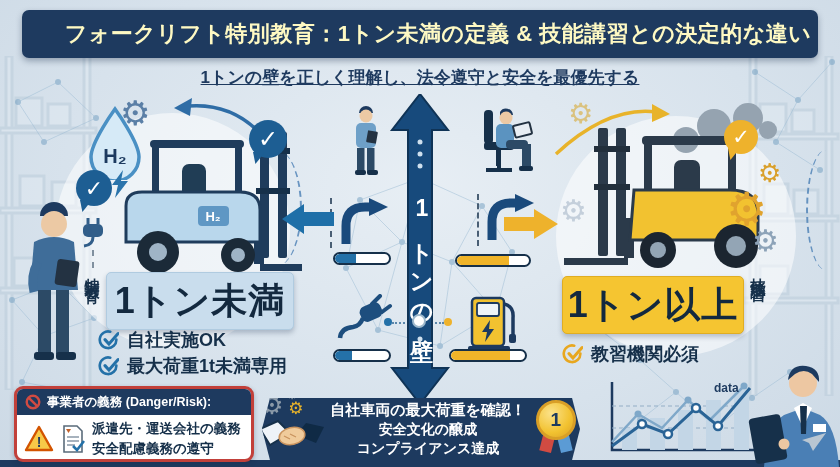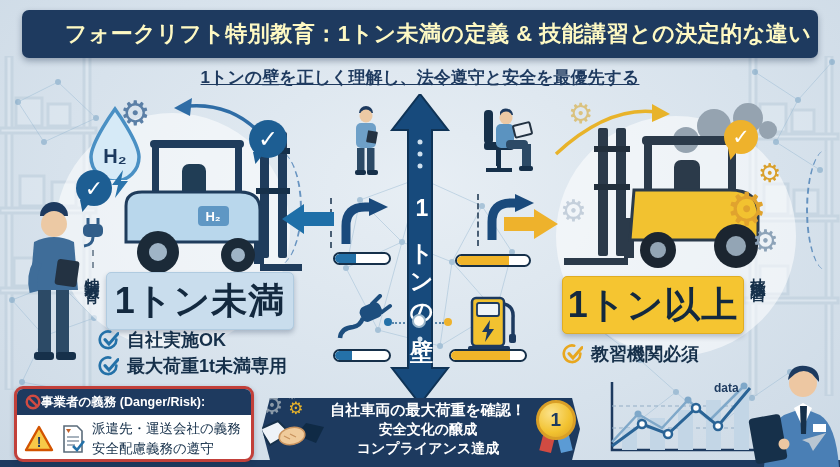--- a/index.html
+++ b/index.html
@@ -46,25 +46,25 @@
 
   .dashline { border-left:2px dashed #16304a; opacity:.75; z-index:2; }
   .dot { border-radius:50%; z-index:3; }
 
   .wall-label { writing-mode:vertical-rl; text-orientation:upright; color:#fff; font-weight:800;
     font-size:23px; letter-spacing:5px; z-index:3; text-align:center; }
 
   
   .oblig { left:14px; top:386px; width:240px; height:76px; background:#fff; border:3px solid #c2403a;
     border-radius:9px; overflow:hidden; z-index:6; box-shadow:0 2px 5px rgba(20,40,70,.3); }
-  .oblig-head { display:flex; align-items:center; background:#1e3a5f; height:26px; padding:0 8px; }
+  .oblig-head { display:flex; align-items:center; gap:6px; background:#1e3a5f; height:26px; padding:0 8px; }
   .oblig-head span { color:#fff; font-weight:800; font-size:12.5px; white-space:nowrap; }
   .oblig-body { display:flex; align-items:center; gap:7px; padding:4px 7px; }
   .oblig-lines { display:flex; flex-direction:column; }
-  .oblig-lines span { font-size:13.5px; font-weight:400; color:#16304a; line-height:1.45; white-space:nowrap; }
+  .oblig-lines span { font-size:13.5px; font-weight:700; color:#16304a; line-height:1.45; white-space:nowrap; }
 
   
   .banner { left:262px; top:398px; width:318px; height:62px; background:#1d3a5f; z-index:6;
     clip-path:polygon(2.5% 0,97.5% 0,100% 50%,97.5% 100%,2.5% 100%,0 50%);
     display:flex; align-items:center; justify-content:center; gap:8px; }
   .banner-text { display:flex; flex-direction:column; align-items:center; }
   .banner-text .l1 { color:#fff; font-weight:800; font-size:15px; white-space:nowrap; }
   .banner-text .l2, .banner-text .l3 { color:#fff; font-weight:800; font-size:14px; white-space:nowrap; line-height:1.3; }
 
   .medal { position:relative; width:44px; height:58px; }

